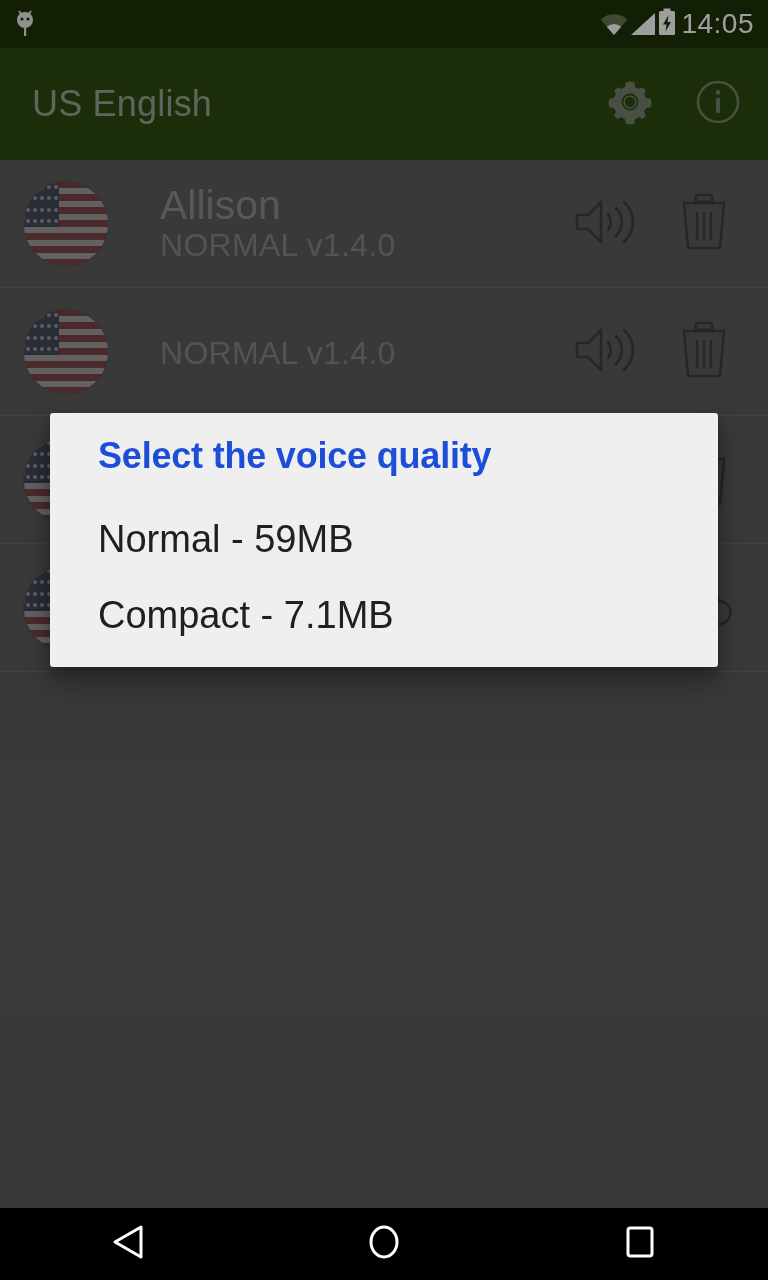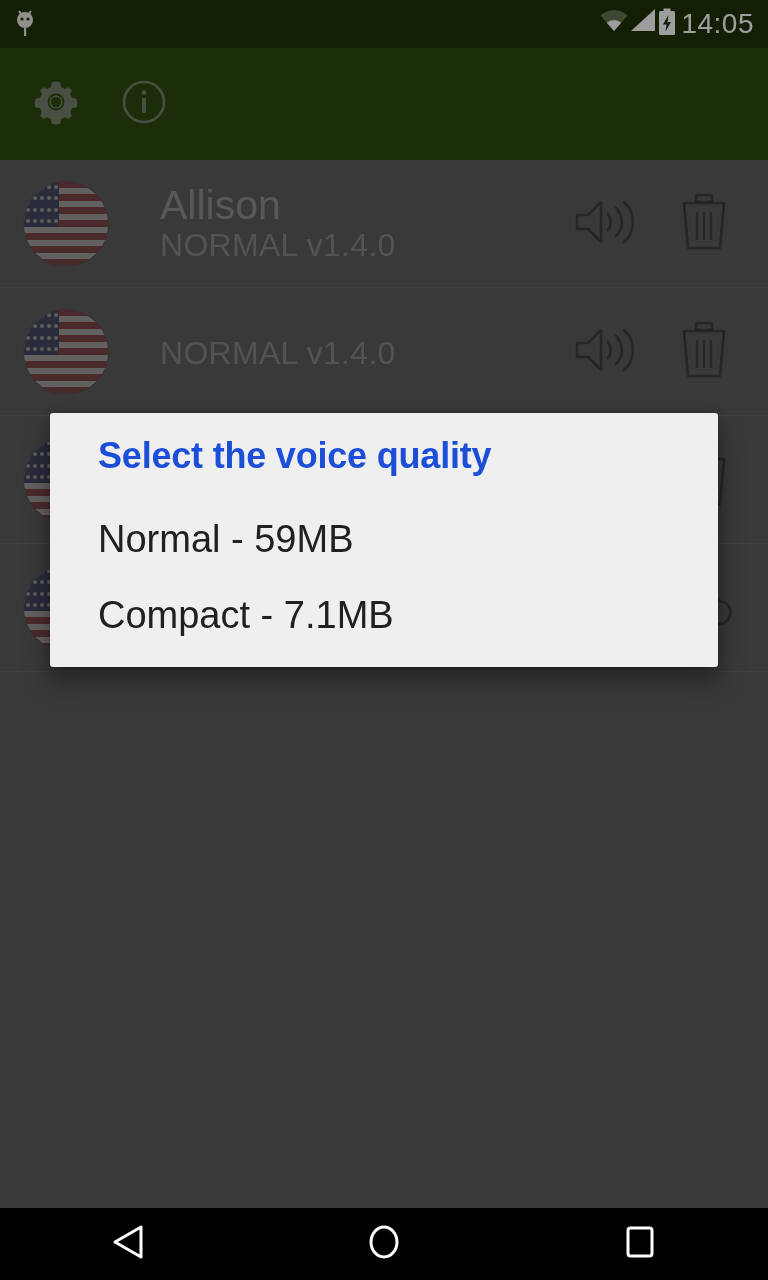--- a/index.html
+++ b/index.html
@@ -24,21 +24,21 @@
     top: 0; left: 0;
     width: 768px;
     height: 48px;
     background: #1d3208;
     display: flex;
     align-items: center;
     padding: 0 14px;
     z-index: 40;
   }
   .status-left { display: flex; align-items: center; gap: 10px; flex: 1; }
-  .status-right { display: flex; align-items: flex-start; gap: 0; }
+  .status-right { display: flex; align-items: flex-end; gap: 0; }
   .status-time {
     color: #ffffff;
     font-size: 28px;
     letter-spacing: 0.5px;
     padding-left: 4px;
     font-weight: 400;
   }
 
   
   .toolbar {
@@ -246,20 +246,21 @@
           <rect x="6.5" y="0.5" width="7" height="3" fill="#ffffff"></rect>
           <rect x="2" y="3" width="16" height="24" rx="1.5" fill="#ffffff"></rect>
           <path d="M11.5 7 L6 16.5 L9.5 16.5 L8.5 23.5 L14 14 L10.5 14 Z" fill="#1d3208"></path>
         </svg>
       </span>
       <span class="status-time">14:05</span>
     </div>
   </div>
 
   <div class="toolbar">
+    <div class="toolbar-title">US English</div>
     <div class="toolbar-actions">
       <div class="toolbar-icon">
         <span>
           <svg width="46" height="46" viewBox="0 0 46 46">
             <path d="M23 2.5 l4.3 1.1 .7 4.4 a15.6 15.6 0 0 1 3.6 2.1 l4.1-1.8 3.1 3.1 -1.8 4.1 a15.6 15.6 0 0 1 2.1 3.6 l4.4 .7 1.1 4.3 -1.1 4.3 -4.4 .7 a15.6 15.6 0 0 1 -2.1 3.6 l1.8 4.1 -3.1 3.1 -4.1-1.8 a15.6 15.6 0 0 1 -3.6 2.1 l-.7 4.4 -4.3 1.1 -4.3-1.1 -.7-4.4 a15.6 15.6 0 0 1 -3.6-2.1 l-4.1 1.8 -3.1-3.1 1.8-4.1 a15.6 15.6 0 0 1 -2.1-3.6 l-4.4-.7 -1.1-4.3 1.1-4.3 4.4-.7 a15.6 15.6 0 0 1 2.1-3.6 l-1.8-4.1 3.1-3.1 4.1 1.8 a15.6 15.6 0 0 1 3.6-2.1 l.7-4.4 Z" fill="#77816d"></path>
             <circle cx="23" cy="23" r="8.4" fill="#2e4a11"></circle>
             <circle cx="23" cy="23" r="6.6" fill="#77816d"></circle>
             <circle cx="23" cy="23" r="5.2" fill="#2e4a11"></circle>
           </svg>
         </span>

